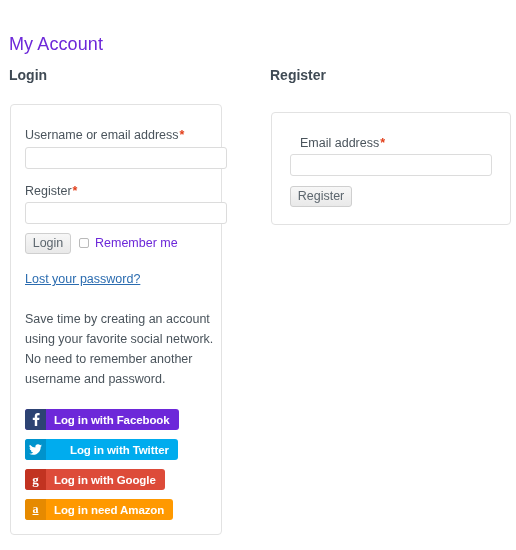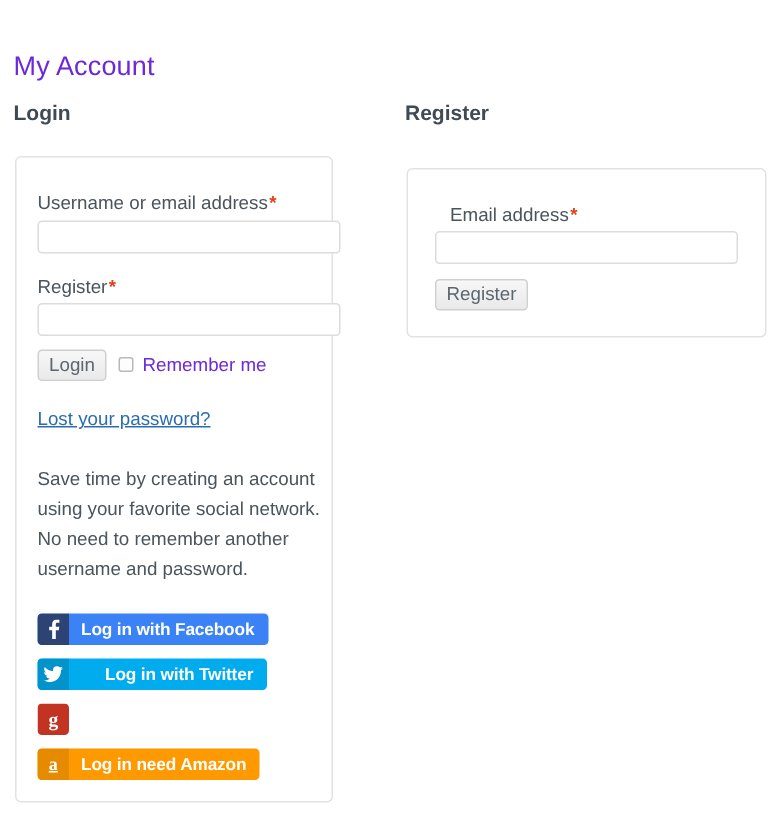--- a/index.html
+++ b/index.html
@@ -212,40 +212,41 @@
       <span>Remember me</span>
     </label>
   </div>
 
   <a class="link-lost">Lost your password?</a>
 
   <div class="promo-text">Save time by creating an account using your favorite social network. No need to remember another username and password.</div>
 
   <div class="social-list">
 
-    <div class="social-btn" style="background:#3b82f6;">
+    <div class="social-btn" style="background:#6d28d9;">
       <span class="social-icon" style="background:#2d4373;">
         <svg width="8" height="13" viewBox="0 0 8 13" aria-hidden="true">
           <path fill="#ffffff" d="M5.2 13V7.1h2l.3-2.3h-2.3V3.3c0-.66.18-1.1 1.13-1.1H7.6V.1C7.35.07 6.62 0 5.77 0 4 0 2.78 1.08 2.78 3.07V4.8H.8v2.3h1.98V13z"></path>
         </svg>
       </span>
       <span class="social-label">Log in with Facebook</span>
     </div>
 
     <div class="social-btn" style="background:#00acee;gap:16px;">
       <span class="social-icon" style="background:#0093cc;">
         <svg width="13" height="11" viewBox="0 0 16 13" aria-hidden="true">
           <path fill="#ffffff" d="M16 1.54c-.59.26-1.22.44-1.88.52.68-.4 1.2-1.05 1.44-1.81-.63.38-1.33.65-2.08.8A3.28 3.28 0 0 0 11.08 0a3.28 3.28 0 0 0-3.28 3.28c0 .26.03.51.08.75A9.3 9.3 0 0 1 1.11.6a3.28 3.28 0 0 0 1.02 4.38A3.25 3.25 0 0 1 .64 4.57v.04a3.28 3.28 0 0 0 2.63 3.22c-.36.1-.74.15-1.13.06a3.28 3.28 0 0 0 3.06 2.28A6.59 6.59 0 0 1 0 11.52a9.29 9.29 0 0 0 5.03 1.48c6.04 0 9.34-5 9.34-9.34l-.01-.43A6.63 6.63 0 0 0 16 1.54z"></path>
         </svg>
       </span>
       <span class="social-label">Log in with Twitter</span>
     </div>
 
     <div class="social-btn" style="background:#dd4b39;">
       <span class="social-icon" style="background:#c23321; font-size:13px;">g</span>
+      <span class="social-label">Log in with Google</span>
     </div>
 
     <div class="social-btn" style="background:#ff9900;">
       <span class="social-icon" style="background:#e68a00; font-size:12px; text-decoration:underline;">a</span>
       <span class="social-label">Log in need Amazon</span>
     </div>
 
   </div>
 
   <div class="panel register-panel">

